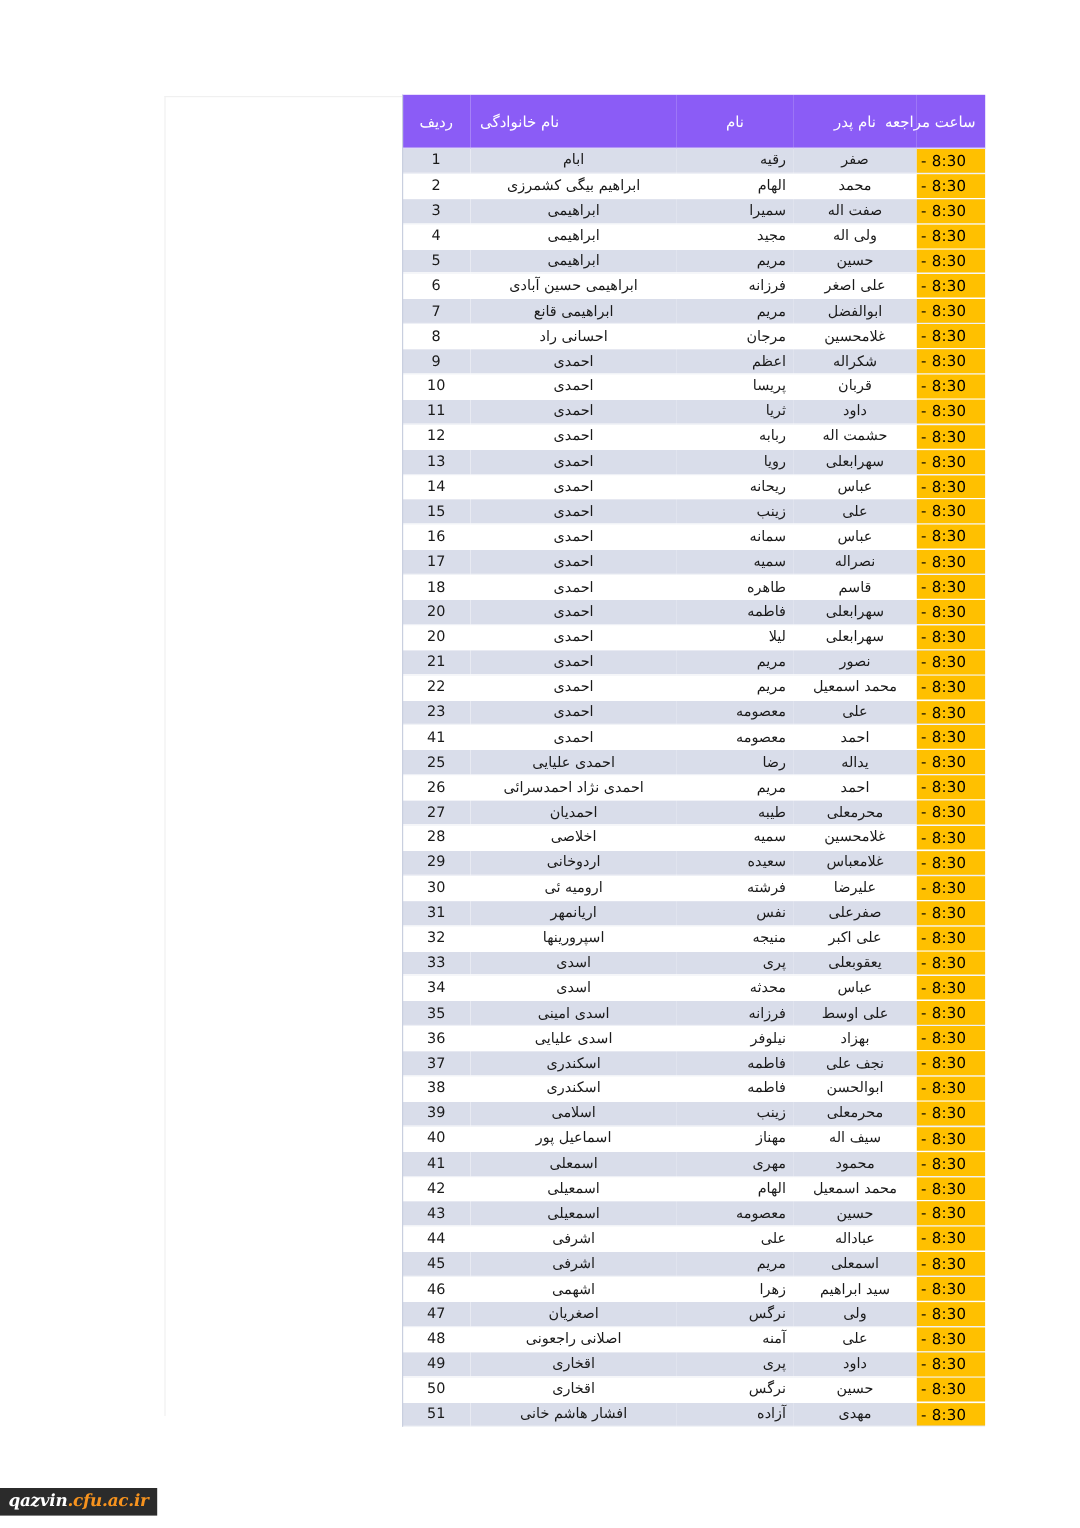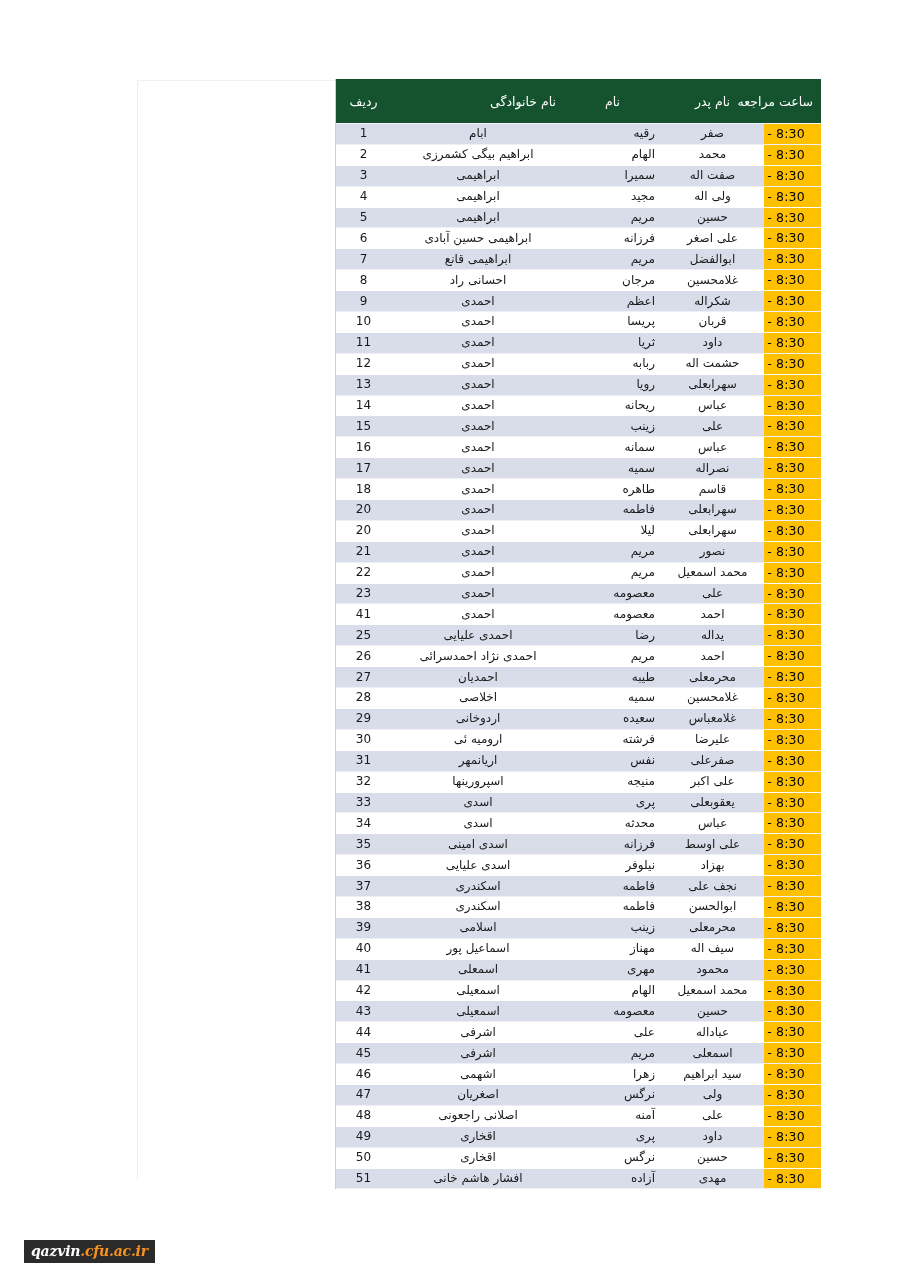--- a/index.html
+++ b/index.html
@@ -43,31 +43,31 @@
     direction: rtl;
   }
 
   table.roster col.c-radif  { width: 57px; }
   table.roster col.c-family { width: 172px; }
   table.roster col.c-name   { width: 97px; }
   table.roster col.c-father { width: 103px; }
   table.roster col.c-time   { width: 57px; }
 
   table.roster thead th {
-    background: #14532d;
+    background: #8b5cf6;
     color: #ffffff;
     font-size: 12.5px;
     font-weight: normal;
     height: 44px;
     padding: 0 8px;
     border: none;
     white-space: nowrap;
   }
   th.h-radif  { text-align: center; }
-  th.h-family { text-align: right; margin-top: 33px; }
+  th.h-family { text-align: left; margin-top: 33px; }
   th.h-name   { text-align: center; }
   th.h-father { text-align: center; }
   th.h-time   { text-align: left; }
 
   table.roster tbody tr { height: 20.9px; }
   table.roster tbody tr.odd  td { background: #d9ddea; }
   table.roster tbody tr.even td { background: #ffffff; }
 
   table.roster tbody td {
     font-size: 12px;
@@ -134,21 +134,20 @@
     top: 1240px;
     background: #2b2b2b;
     color: #ffffff;
     font-family: "DejaVu Serif", "Liberation Serif", serif;
     font-style: italic;
     font-weight: bold;
     font-size: 14px;
     padding: 3px 7px 4px 7px;
     direction: ltr;
     letter-spacing: -0.2px;
-    margin-left: 24px;
   }
   .watermark .wm-accent { color: #f7931e; }
 </style>
 </head>
 <body>
 
 <div class="guide-box"></div>
 
 <div class="sheet">
   <table class="roster">

